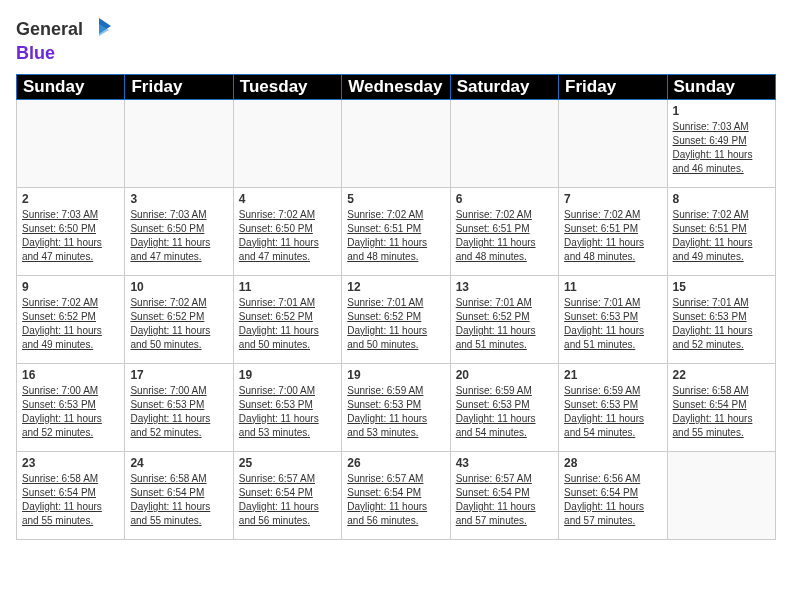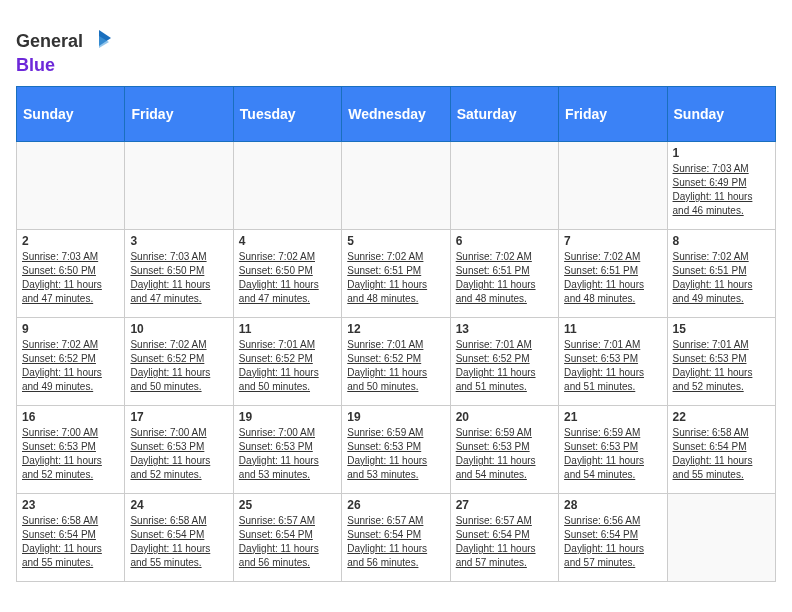--- a/index.html
+++ b/index.html
@@ -12,21 +12,20 @@
     }
     .header {
       display: flex;
       justify-content: space-between;
       align-items: flex-start;
       margin-bottom: 10px;
     }
     .logo {
       display: flex;
       align-items: center;
-      margin-top: 12px;
     }
     .logo-text {
       font-size: 18px;
       font-weight: bold;
       line-height: 1.1;
     }
     .logo-general { color: #333; }
     .logo-blue { color: #6d28d9; }
     .logo-icon {
       width: 28px;
@@ -44,25 +43,25 @@
     .location-title {
       font-size: 16px;
       color: #555;
     }
     .calendar {
       width: 100%;
       border-collapse: collapse;
       border: 1px solid #ccc;
     }
     .calendar th {
-      background-color: #3b82f6;
+      background-color: #000000;
       color: #fff;
       text-align: left;
-      padding: 19px 6px;
-      font-size: 14px;
+      padding: 2px 6px;
+      font-size: 17px;
       border: 1px solid #1a6fbe;
     }
     .calendar td {
       vertical-align: top;
       border: 1px solid #ccc;
       padding: 4px 5px;
       font-size: 10.5px;
       color: #333;
       width: calc(100% / 7);
       height: 88px;
@@ -285,21 +284,21 @@
 Sunset: 6:54 PM
 Daylight: 11 hours and 56 minutes.</div>
         </td>
         <td>
           <span class="day-number">26</span>
           <div class="day-info" style="white-space: pre-line;">Sunrise: 6:57 AM
 Sunset: 6:54 PM
 Daylight: 11 hours and 56 minutes.</div>
         </td>
         <td>
-          <span class="day-number">27</span>
+          <span class="day-number">43</span>
           <div class="day-info" style="white-space: pre-line;">Sunrise: 6:57 AM
 Sunset: 6:54 PM
 Daylight: 11 hours and 57 minutes.</div>
         </td>
         <td>
           <span class="day-number">28</span>
           <div class="day-info" style="white-space: pre-line;">Sunrise: 6:56 AM
 Sunset: 6:54 PM
 Daylight: 11 hours and 57 minutes.</div>
         </td>

